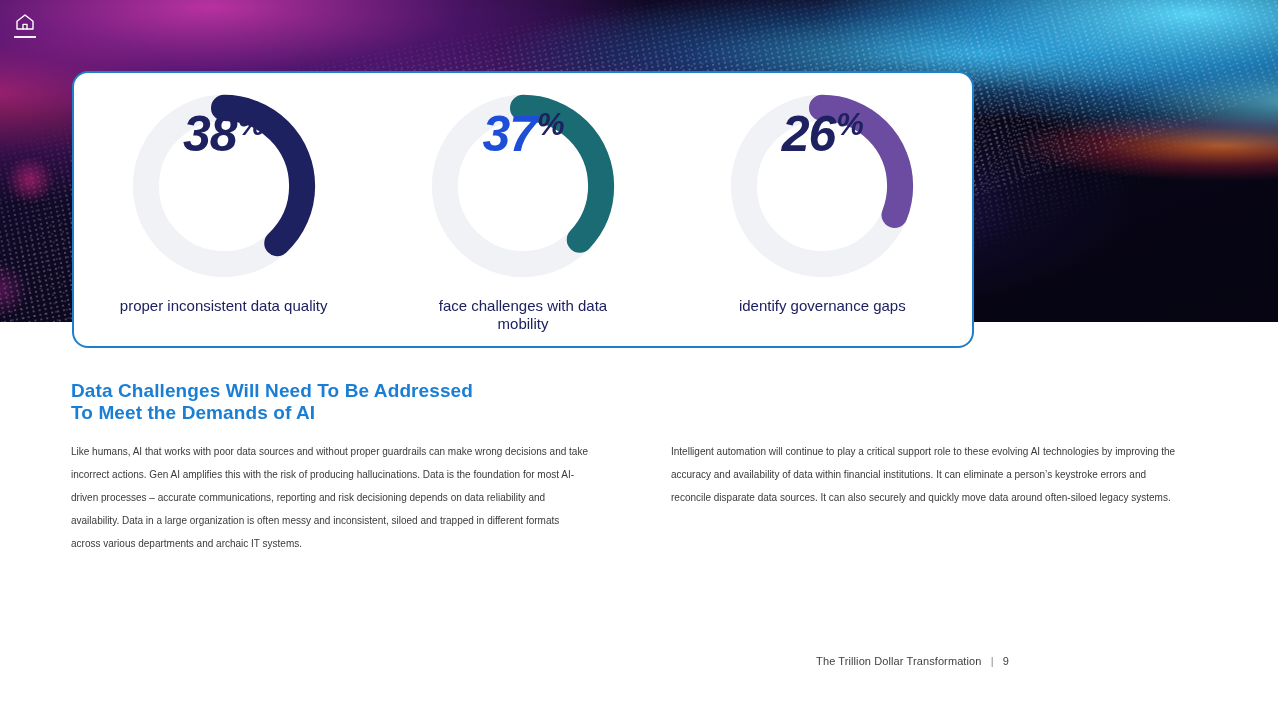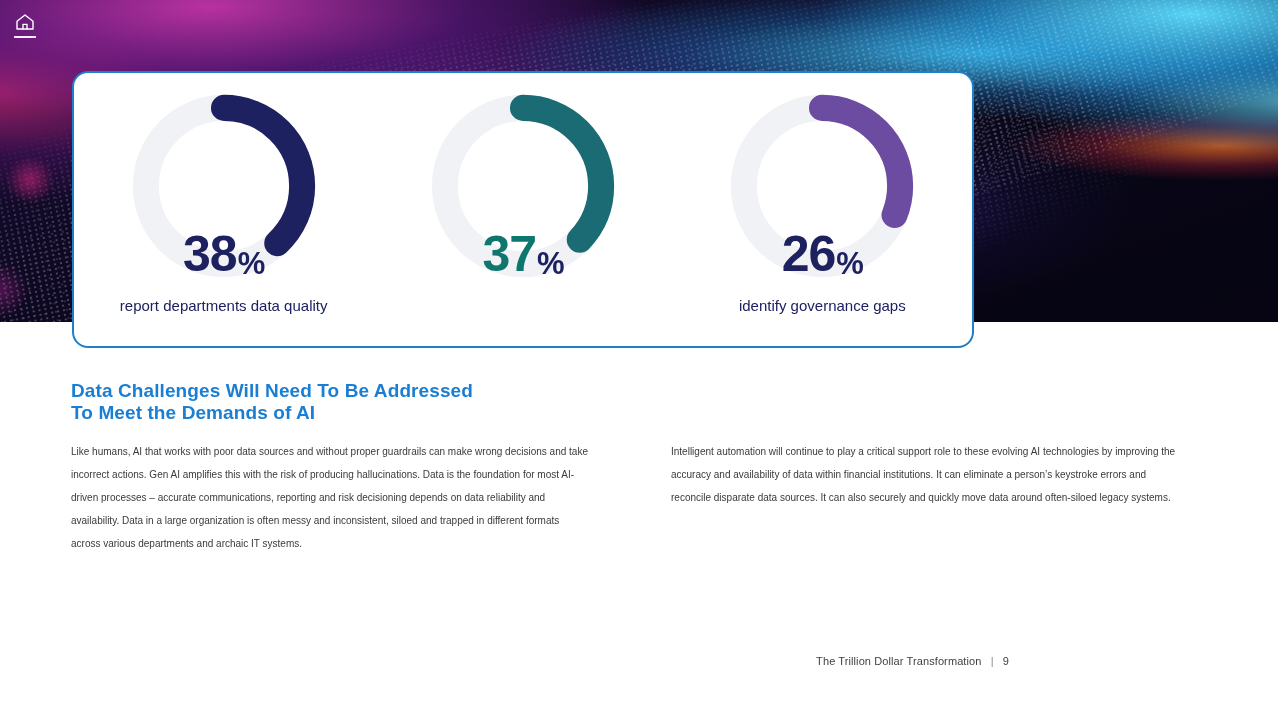--- a/index.html
+++ b/index.html
@@ -121,26 +121,27 @@
     width: 186px;
     height: 186px;
   }
   .donut-wrap svg {
     display: block;
     width: 186px;
     height: 186px;
   }
   .donut-label {
     position: absolute;
-    left: 0; top: 0;
+    left: 0; top: 16px;
     width: 186px; height: 186px;
     display: flex;
-    align-items: flex-end;
+    align-items: flex-start;
     justify-content: center;
     letter-spacing: -1px;
+    font-style: italic;
   }
   .donut-value {
     font-size: 50px;
     font-weight: 700;
     color: #1e2160;
     line-height: 1;
   }
   .donut-pct {
     font-size: 31px;
     font-weight: 700;
@@ -234,35 +235,37 @@
     <div class="donut-wrap">
       <svg viewBox="0 0 100 100">
         <circle cx="50" cy="50" r="42" fill="none" stroke="#f1f2f5" stroke-width="14"></circle>
         <circle cx="50" cy="50" r="42" fill="none" stroke="#1e2160" stroke-width="14" stroke-linecap="round" stroke-dasharray="100.28 163.61" transform="rotate(-90 50 50)"></circle>
       </svg>
       <div class="donut-label">
         <span class="donut-value" style="color: rgb(30, 33, 96);">38</span>
         <span class="donut-pct" style="color: rgb(30, 33, 96);">%</span>
       </div>
     </div>
-    <div class="stat-caption">report departments
+    <div class="stat-caption">proper inconsistent
 data quality</div>
   </div>
 
   <div class="stat">
     <div class="donut-wrap">
       <svg viewBox="0 0 100 100">
         <circle cx="50" cy="50" r="42" fill="none" stroke="#f1f2f5" stroke-width="14"></circle>
         <circle cx="50" cy="50" r="42" fill="none" stroke="#1a6b73" stroke-width="14" stroke-linecap="round" stroke-dasharray="97.64 166.25" transform="rotate(-90 50 50)"></circle>
       </svg>
       <div class="donut-label">
-        <span class="donut-value" style="color: #0f766e;">37</span>
+        <span class="donut-value" style="color: #1d4ed8;">37</span>
         <span class="donut-pct" style="color: rgb(30, 33, 96);">%</span>
       </div>
     </div>
+    <div class="stat-caption">face challenges with
+data mobility</div>
   </div>
 
   <div class="stat">
     <div class="donut-wrap">
       <svg viewBox="0 0 100 100">
         <circle cx="50" cy="50" r="42" fill="none" stroke="#f1f2f5" stroke-width="14"></circle>
         <circle cx="50" cy="50" r="42" fill="none" stroke="#6b4ca0" stroke-width="14" stroke-linecap="round" stroke-dasharray="81.81 182.09" transform="rotate(-90 50 50)"></circle>
       </svg>
       <div class="donut-label">
         <span class="donut-value" style="color: rgb(30, 33, 96);">26</span>

